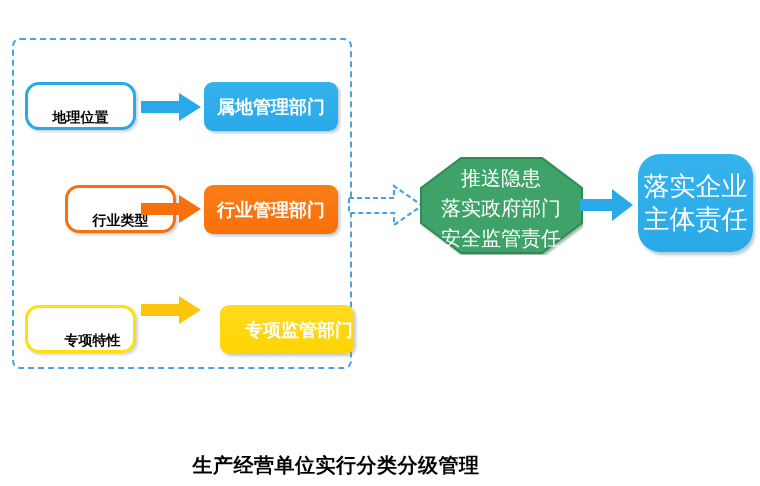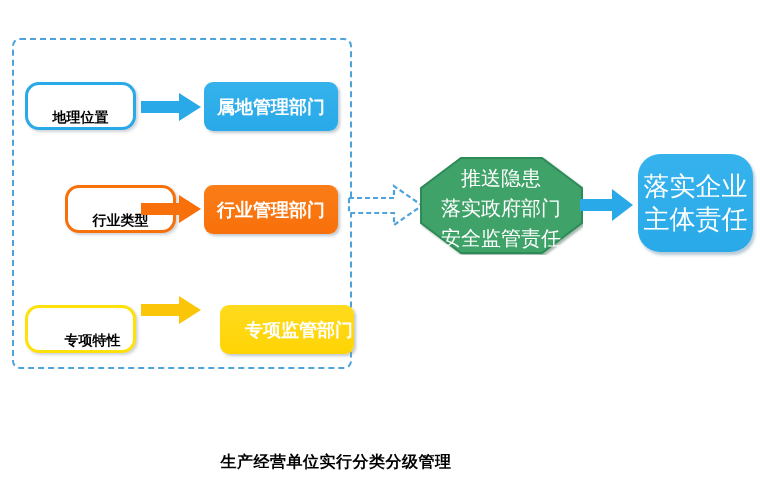--- a/index.html
+++ b/index.html
@@ -60,21 +60,21 @@
   .enterprise-box{
     position:absolute;left:638px;top:154px;width:115px;height:98px;box-sizing:border-box;
     background:linear-gradient(#36b3ed,#29A9E8);border-radius:22px;
     display:flex;flex-direction:column;align-items:center;justify-content:center;
     color:#ffffff;font-family:"Liberation Serif", serif;font-size:26px;line-height:33px;
     box-shadow:2px 3px 3px rgba(110,150,175,.5);text-align:right;white-space:nowrap;
   }
   
   .caption{
     position:absolute;left:96px;top:452px;width:480px;text-align:center;
-    font-size:16px;font-weight:700;letter-spacing:.5px;color:#000000;white-space:nowrap;
+    font-size:20px;font-weight:700;letter-spacing:.5px;color:#000000;white-space:nowrap;
   }
 </style>
 </head>
 <body>
 
 <div class="stage">
 
   <div class="dashed-frame"></div>
 
   <div class="row r1">

